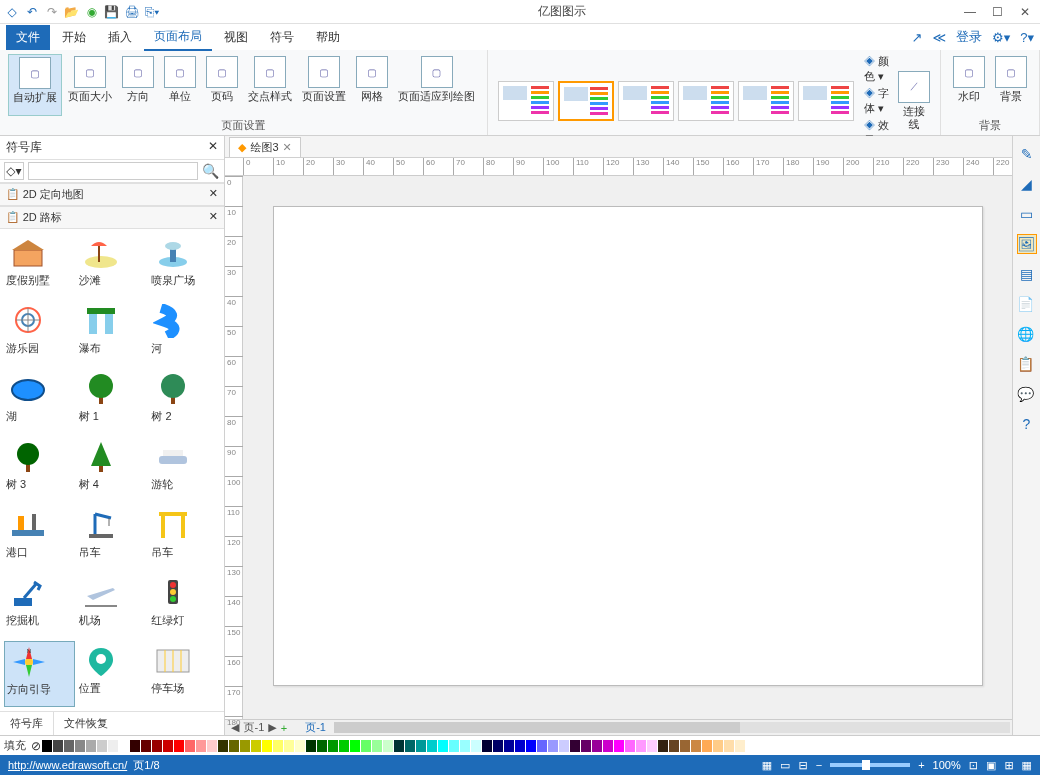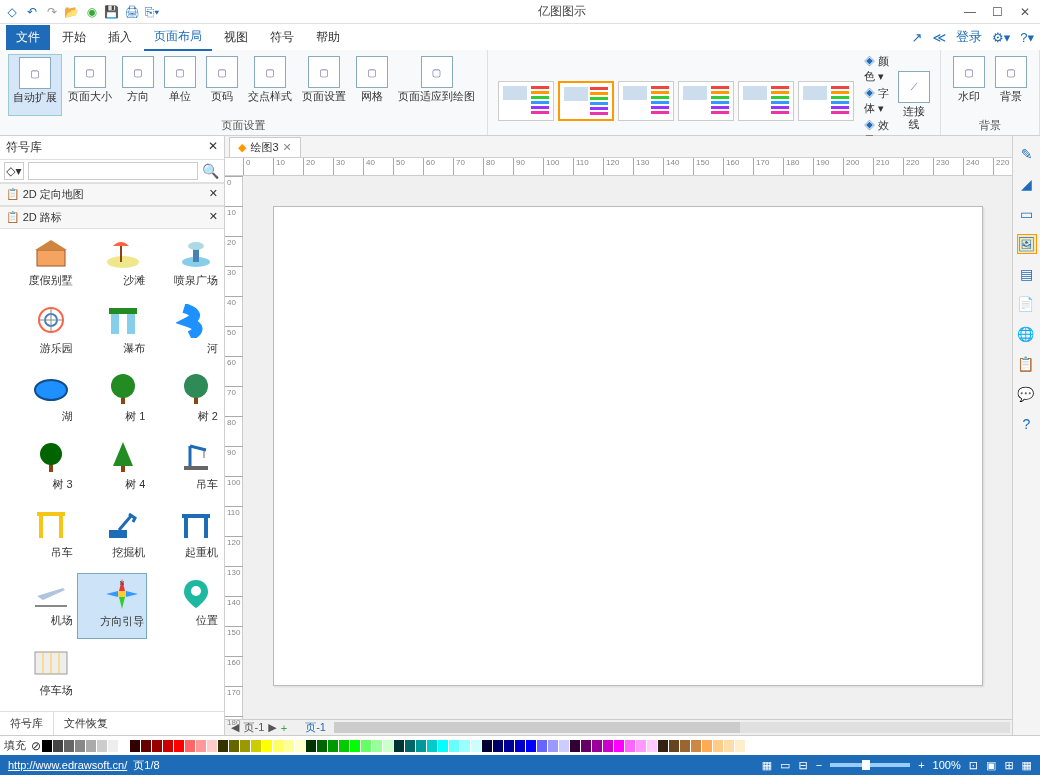--- a/index.html
+++ b/index.html
@@ -37,21 +37,21 @@
 .workspace { display: flex; height: calc(775px - 24px - 26px - 86px - 20px - 20px); }
 
 .sidepanel { width: 225px; background: #fff; border-right: 1px solid #d0d0d0; display: flex; flex-direction: column; }
 .sp-header { display: flex; justify-content: space-between; padding: 3px 6px; border-bottom: 1px solid #e0e0e0; font-size: 12px; }
 .sp-search { display: flex; padding: 2px 4px; border-bottom: 1px solid #e0e0e0; gap:4px; align-items:center;}
 .sp-search .drop { width: 20px; height: 18px; border:1px solid #ccc; display:flex; align-items:center; justify-content:center;}
 .sp-search input { flex: 1; border: 1px solid #ccc; height: 18px; font-size: 11px; padding: 0 4px; }
 .sp-search .sicon { width: 18px; color: #1e6bb8; cursor:pointer; font-size:14px;}
 .sp-cat { padding: 3px 6px; border-bottom: 1px solid #e0e0e0; border-top:1px solid #e0e0e0; display: flex; justify-content: space-between; font-size: 11px; background:#f7f7f7;}
 .sp-grid { flex: 1; overflow-y: auto; padding: 4px; display: grid; grid-template-columns: repeat(3, 1fr); gap: 4px 2px; }
-.shape-item { display: flex; flex-direction: column; align-items: flex-end; cursor: pointer; padding: 2px; }
+.shape-item { display: flex; flex-direction: column; align-items: flex-start; cursor: pointer; padding: 2px; }
 .shape-item.sel { background:#cde3f8; border:1px solid #7ab; }
 .shape-item .icon { width: 44px; height: 36px; display: flex; align-items: center; justify-content: center; }
 .shape-item .icon svg { width:40px; height:34px; }
 .shape-item .lbl { font-size: 11px; color: #333; margin-top: 2px; white-space:nowrap; }
 .sp-footer { display: flex; border-top: 1px solid #e0e0e0; }
 .sp-footer div { padding: 4px 10px; font-size: 11px; cursor:pointer; }
 
 .canvas-area { flex: 1; display: flex; flex-direction: column; background: #e8e8e8; position:relative; }
 .doctabs { height: 22px; background: #f4f4f4; display: flex; align-items: center; padding-left: 4px; border-bottom: 1px solid #d0d0d0; }
 .doctab { background: #fff; border: 1px solid #ccc; border-bottom: none; padding: 2px 8px; font-size: 11px; display: flex; align-items: center; gap: 4px; }
@@ -375,20 +375,39 @@
             <svg viewBox="0 0 40 34">
               <rect x="18" y="24" width="4" height="8" fill="#8b4513"></rect>
               <polygon points="20,2 10,26 30,26" fill="#228b22"></polygon>
             </svg>
           </div>
           <div class="lbl">树 4</div>
         </div>
         <div class="shape-item">
           <div class="icon">
             <svg viewBox="0 0 40 34">
+              <rect x="6" y="16" width="28" height="8" rx="3" fill="#b0c4de"></rect>
+              <rect x="10" y="10" width="20" height="6" fill="#f0f0f0"></rect>
+            </svg>
+          </div>
+          <div class="lbl">游轮</div>
+        </div>
+        <div class="shape-item">
+          <div class="icon">
+            <svg viewBox="0 0 40 34">
+              <rect x="4" y="22" width="32" height="6" fill="#4682b4"></rect>
+              <rect x="10" y="8" width="6" height="14" fill="#f90"></rect>
+              <rect x="24" y="6" width="4" height="16" fill="#666"></rect>
+            </svg>
+          </div>
+          <div class="lbl">港口</div>
+        </div>
+        <div class="shape-item">
+          <div class="icon">
+            <svg viewBox="0 0 40 34">
               <rect x="8" y="26" width="24" height="4" fill="#666"></rect>
               <line x1="14" y1="26" x2="14" y2="6" stroke="#1e6bb8" stroke-width="3"></line>
               <line x1="14" y1="6" x2="30" y2="10" stroke="#1e6bb8" stroke-width="3"></line>
               <line x1="28" y1="10" x2="28" y2="18" stroke="#666"></line>
             </svg>
           </div>
           <div class="lbl">吊车</div>
         </div>
         <div class="shape-item">
           <div class="icon">
@@ -406,35 +425,36 @@
               <rect x="6" y="22" width="18" height="8" fill="#1e6bb8"></rect>
               <line x1="16" y1="22" x2="28" y2="8" stroke="#1e6bb8" stroke-width="3"></line>
               <path d="M26,6 L32,10 L30,14" fill="none" stroke="#1e6bb8" stroke-width="3"></path>
             </svg>
           </div>
           <div class="lbl">挖掘机</div>
         </div>
         <div class="shape-item">
           <div class="icon">
             <svg viewBox="0 0 40 34">
-              <line x1="10" y1="30" x2="10" y2="6" stroke="#1e6bb8" stroke-width="4"></line>
-              <line x1="30" y1="30" x2="30" y2="6" stroke="#1e6bb8" stroke-width="4"></line>
-              <line x1="6" y1="8" x2="34" y2="8" stroke="#1e6bb8" stroke-width="4"></line>
-            </svg>
-          </div>
-          <div class="lbl">起重机</div>
-        </div>
-        <div class="shape-item">
-          <div class="icon">
-            <svg viewBox="0 0 40 34">
               <path d="M6,20 L32,12 L34,14 L12,24 Z" fill="#b0c4de"></path>
               <line x1="4" y1="30" x2="36" y2="30" stroke="#888" stroke-width="2"></line>
             </svg>
           </div>
           <div class="lbl">机场</div>
+        </div>
+        <div class="shape-item">
+          <div class="icon">
+            <svg viewBox="0 0 40 34">
+              <rect x="15" y="4" width="10" height="24" rx="2" fill="#444"></rect>
+              <circle cx="20" cy="9" r="3" fill="#e33"></circle>
+              <circle cx="20" cy="16" r="3" fill="#fc3"></circle>
+              <circle cx="20" cy="23" r="3" fill="#3c3"></circle>
+            </svg>
+          </div>
+          <div class="lbl">红绿灯</div>
         </div>
         <div class="shape-item sel">
           <div class="icon">
             <svg viewBox="0 0 40 34">
               <circle cx="20" cy="17" r="4" fill="#fc3"></circle>
               <polygon points="20,2 23,14 17,14" fill="#e33"></polygon>
               <polygon points="20,32 23,20 17,20" fill="#3c3"></polygon>
               <polygon points="4,17 16,14 16,20" fill="#39f"></polygon>
               <polygon points="36,17 24,14 24,20" fill="#39f"></polygon>
               <text x="20" y="8" font-size="6" text-anchor="middle" fill="#333">N</text>

